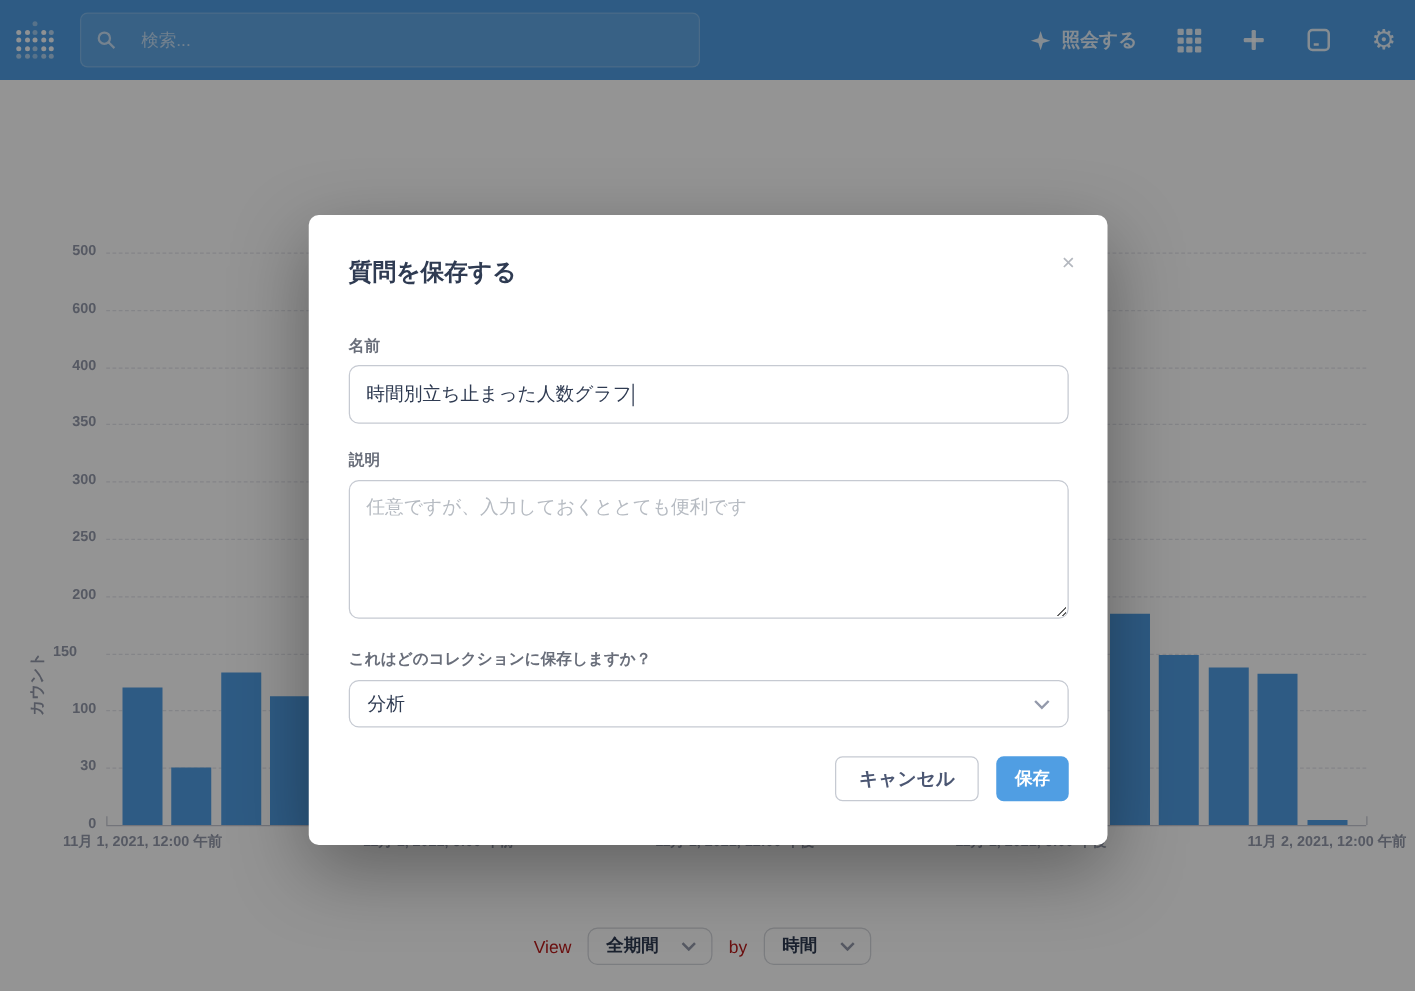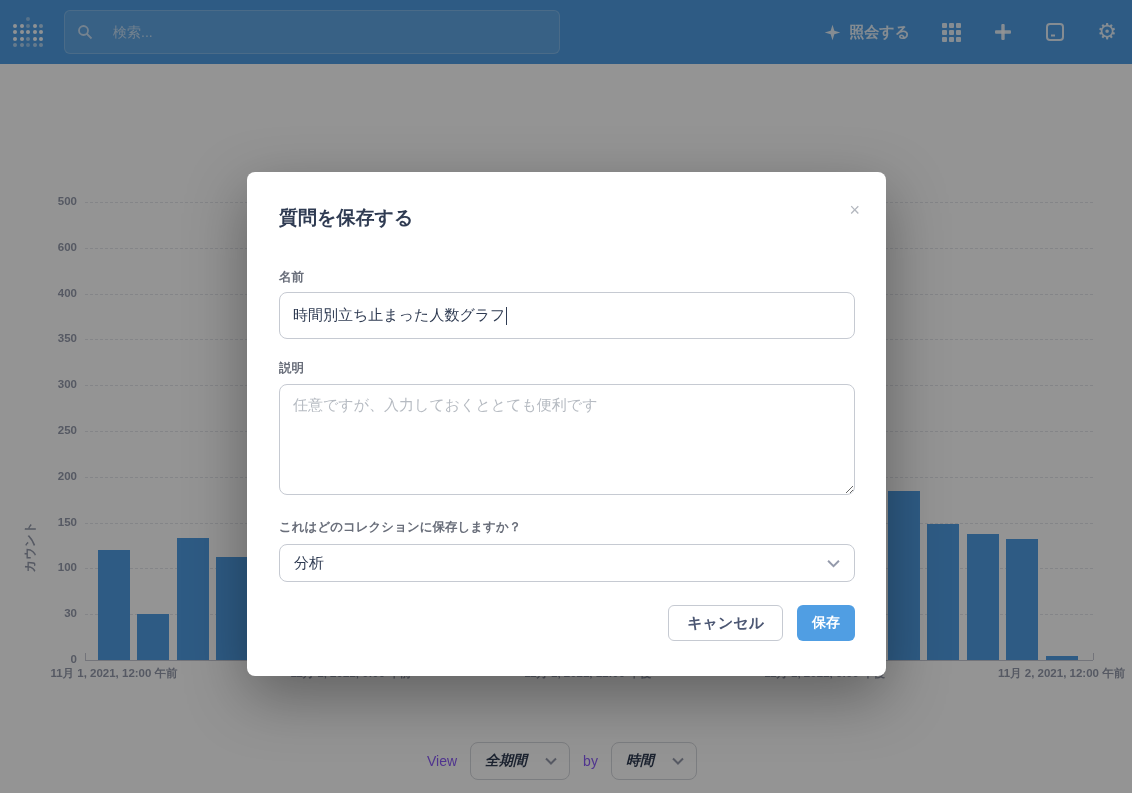--- a/index.html
+++ b/index.html
@@ -69,24 +69,24 @@
   .bar { position:absolute; background:#509EE3; cursor:pointer; }
   .xaxis { position:absolute; background:#C6C9D2; }
   .xtick { position:absolute; width:240px; text-align:center; font-size:11.5px; font-weight:bold; color:#949AAB; }
   .ylabel { position:absolute; left:8px; top:402px; width:44px; transform:rotate(-90deg); transform-origin:center;
             font-size:12.5px; font-weight:bold; color:#949AAB; white-space:nowrap; }
   .xlabel { position:absolute; left:457px; top:549px; width:260px; text-align:center; font-size:12.5px; font-weight:bold; color:#879098; }
 
   
   .footer { position:absolute; left:0; top:720px; width:1132px; height:73px; background:#fff; }
   .viewrow { position:absolute; left:427px; top:22px; display:flex; align-items:center; gap:13px; }
-  .viewrow .lbl { color:#8b5cf6; font-size:14px; }
+  .viewrow .lbl { color:#b91c1c; font-size:14px; }
   .ddl {
-    height:38px; border:1px solid #D5D7DC; border-radius:8px; background:#fff; display:flex; align-items:center;
-    justify-content:space-between; padding:0 12px 0 14px; cursor:pointer; color:#2F3B52; font-size:14px; font-weight:bold;font-style:italic;
+    height:30px; border:1px solid #D5D7DC; border-radius:8px; background:#fff; display:flex; align-items:center;
+    justify-content:space-between; padding:0 12px 0 14px; cursor:pointer; color:#2F3B52; font-size:14px; font-weight:bold;
   }
   .ddl .chev { margin-left:18px; color:#949AAB; display:flex; }
 
   
   .overlay { position:absolute; inset:0; background:rgba(0,0,0,0.42); z-index:10; }
   .modal {
     position:absolute; left:247px; top:172px; width:639px; height:504px; background:#fff; border-radius:8px;
     box-shadow:0 20px 60px rgba(0,0,0,0.35); z-index:20;
   }
   .modal-title { position:absolute; left:32px; top:33px; font-size:19px; font-weight:bold; color:#2F3B52; }
@@ -264,21 +264,21 @@
 </div>
 
 <div id="chart">
   <div class="ylabel">カウント</div>
 <div class="ytick" style="left: 27px; top: 513px;">0</div>
     <div class="gridline" style="left: 85px; width: 1008px; top: 474.2px;"></div>
     <div class="ytick" style="left: 27px; top: 467.2px;">30</div>
     <div class="gridline" style="left: 85px; width: 1008px; top: 428.4px;"></div>
     <div class="ytick" style="left: 27px; top: 421.4px;">100</div>
     <div class="gridline" style="left: 85px; width: 1008px; top: 382.6px;"></div>
-    <div class="ytick" style="left: 27px; top: 375.6px;">150</div>
+    <div class="ytick" style="left: 27px; top: 375.6px; text-align: center;">150</div>
     <div class="gridline" style="left: 85px; width: 1008px; top: 336.8px;"></div>
     <div class="ytick" style="left: 27px; top: 329.8px;">200</div>
     <div class="gridline" style="left: 85px; width: 1008px; top: 291px;"></div>
     <div class="ytick" style="left: 27px; top: 284px;">250</div>
     <div class="gridline" style="left: 85px; width: 1008px; top: 245.2px;"></div>
     <div class="ytick" style="left: 27px; top: 238.2px;">300</div>
     <div class="gridline" style="left: 85px; width: 1008px; top: 199.4px;"></div>
     <div class="ytick" style="left: 27px; top: 192.4px;">350</div>
     <div class="gridline" style="left: 85px; width: 1008px; top: 153.6px;"></div>
     <div class="ytick" style="left: 27px; top: 146.6px;">400</div>

